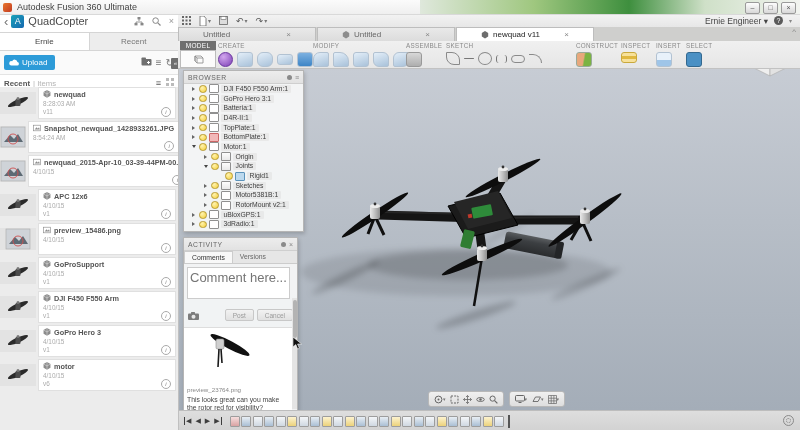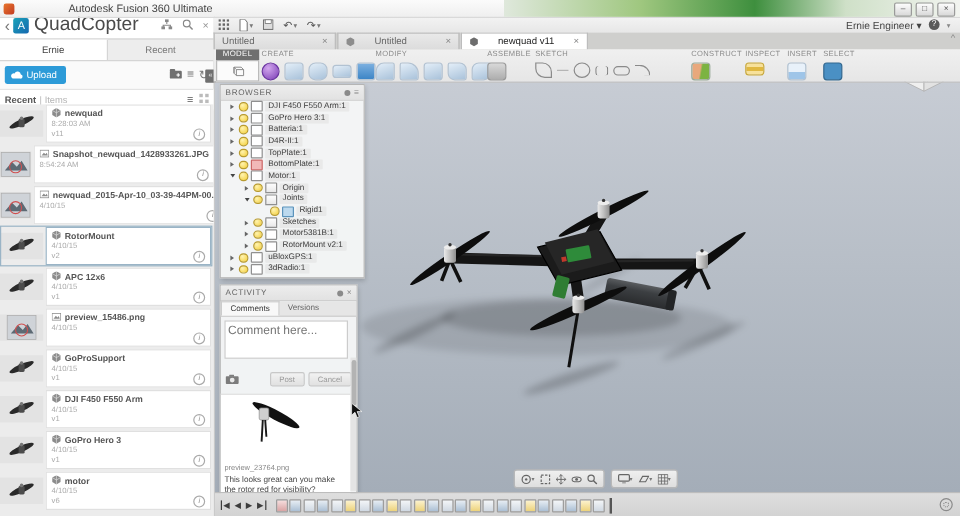--- a/index.html
+++ b/index.html
@@ -1,35 +1,35 @@
 <!DOCTYPE html>
 <html><head>
 <meta charset="utf-8">
 <style>
   html,body{margin:0;padding:0;}
   body{width:800px;height:430px;font-family:"Liberation Sans",sans-serif;overflow:hidden;background:#e8e8e8;position:relative;-webkit-font-smoothing:antialiased;}
   #app{position:absolute;inset:0;}
   .abs{position:absolute;}
   
-  #titlebar{left:0;top:0;width:800px;height:14px;background:linear-gradient(#fbfbfb,#efefef);border-bottom:1px solid #d9d9d9;display:flex;align-items:center;z-index:30;gap:40px;}
+  #titlebar{left:0;top:0;width:800px;height:14px;background:linear-gradient(#fbfbfb,#efefef);border-bottom:1px solid #d9d9d9;display:flex;align-items:center;z-index:30;}
   #titlebar .appicon{width:9px;height:9px;margin:0 5px 0 3px;background:linear-gradient(135deg,#e8762d,#c23b22);border-radius:2px;}
   #titlebar .apptitle{font-size:9px;color:#444;}
   #greenstrip{left:420px;top:0;width:380px;height:14px;background:linear-gradient(90deg,#dfe8dc,#9fc77f 30%,#3e8f3e 55%,#cfe0c8 75%,#f2f4f0);z-index:31;}
   #winctrls{right:4px;top:2px;display:flex;gap:3px;z-index:40;}
   #winctrls span{width:13px;height:10px;background:linear-gradient(#fdfdfd,#d8d8d8);border:1px solid #9a9a9a;border-radius:2px;font-size:7px;line-height:9px;text-align:center;color:#555;}
   
   #appbar{left:178px;top:14px;width:622px;height:13px;background:linear-gradient(#f3f3f3,#e7e7e7);display:flex;align-items:center;z-index:29;}
   #appbar .tbi{font-size:9px;color:#555;margin:0 4px;display:flex;align-items:center;gap:1px;}
   #appbar .caret{font-size:6px;color:#777;}
   #userarea{right:8px;top:14px;height:13px;display:flex;align-items:center;gap:6px;z-index:32;}
   #userarea .uname{font-size:8.5px;color:#444;}
   #userarea .qbadge{width:9px;height:9px;border-radius:50%;background:#5a5a5a;color:#fff;font-size:7px;line-height:9px;text-align:center;}
   
   #tabbar{left:178px;top:27px;width:622px;height:14px;background:#cfcfcd;display:flex;align-items:flex-end;z-index:28;}
-  .dtab{height:13px;display:flex;align-items:center;gap:16px;padding:0 6px;font-size:8px;color:#666;background:linear-gradient(#e9e9e9,#dcdcdc);border:1px solid #bdbdbd;border-bottom:none;margin-right:1px;min-width:88px;}
+  .dtab{height:13px;display:flex;align-items:center;gap:4px;padding:0 24px;font-size:8px;color:#666;background:linear-gradient(#e9e9e9,#dcdcdc);border:1px solid #bdbdbd;border-bottom:none;margin-right:1px;min-width:88px;}
   .dtab .tclose{color:#888;font-size:8px;margin-left:auto;}
   .dtab.active{background:#fff;color:#222;}
   .dtab .cubeicon{width:8px;height:8px;}
   
   #ribbon{left:178px;top:41px;width:622px;height:27px;background:linear-gradient(#f0f0f0,#e6e6e6);border-bottom:1px solid #c2c2c2;z-index:27;}
   #modelbox{position:absolute;left:2px;top:0;width:36px;height:26px;}
   #modelbox .mlabel{background:#6f6f6f;color:#fff;font-size:6.5px;text-align:center;height:9px;line-height:9px;letter-spacing:.3px;}
   #modelbox .micon{height:16px;background:#fbfbfb;border:1px solid #bbb;display:flex;align-items:center;justify-content:center;}
   .rgroup{position:absolute;top:1px;}
   .rgroup .glabel{font-size:6.3px;color:#8a8a8a;letter-spacing:.3px;height:8px;}
@@ -63,36 +63,36 @@
   .trow.t-folder .nicon{border-radius:1px 1px 0 0;background:linear-gradient(#fdfdfd,#e9e9e9);}
   .trow.ic-red .nicon{background:#f2b8b8;border-color:#c66;}
   .trow.ic-blue .nicon{background:#bcd9ee;border-color:#5b93bb;}
   .trow .nlabel{background:rgba(230,230,230,.85);padding:0 3px;border-radius:1px;line-height:8px;}
   .trow.d1{padding-left:6px;}.trow.d2{padding-left:18px;}.trow.d3{padding-left:32px;}
   
   #activity{left:183px;top:237px;width:113px;height:172px;z-index:21;}
   #activity .atabs{display:flex;border-bottom:1px solid #ccc;background:#e6e6e6;}
   #activity .atab{font-size:6.8px;color:#666;padding:2px 7px;}
   #activity .atab.active{background:#f8f8f8;border:1px solid #ccc;border-bottom:none;color:#333;}
-  #activity textarea{width:97px;height:26px;margin:3px;border:1px solid #ccc;background:#fff;font-size:10px;font-family:"Liberation Sans",sans-serif;resize:none;color:#444;}
+  #activity textarea{width:97px;height:26px;margin:3px;border:1px solid #ccc;background:#fff;font-size:13px;font-family:"Liberation Sans",sans-serif;resize:none;color:#444;}
   #activity .btnrow{display:flex;align-items:center;padding:0 4px 3px;gap:3px;}
   #activity .cambtn{margin-right:auto;}
   #activity .gbtn{font-size:6.5px;color:#9a9a9a;background:linear-gradient(#f2f2f2,#e1e1e1);border:1px solid #c8c8c8;border-radius:2px;padding:1.5px 7px;}
   #activity .acontent{background:#fff;border-top:1px solid #ddd;height:96px;margin-right:5px;padding:2px 3px;overflow:hidden;}
   #activity .attimg{height:52px;display:flex;align-items:center;justify-content:center;}
   #activity .attname{font-size:6.2px;color:#888;margin:4px 0 3px;}
   #activity .ctext{font-size:6.8px;color:#444;line-height:1.25;}
   #activity .ascroll{position:absolute;right:0;top:60px;width:5px;height:111px;background:#e4e4e4;}
   #activity .ascroll .thumb{position:absolute;top:2px;left:.5px;width:4px;height:38px;background:#b3b3b3;border-radius:2px;}
   
   #datapanel{left:0;top:10px;width:178px;height:420px;background:#fafafa;border-right:1px solid #c0c0c0;z-index:25;}
   #dphead{height:22px;display:flex;align-items:center;padding:0 4px;background:#fff;}
   #dphead .back{font-size:13px;color:#777;margin-right:3px;}
   #dphead .logo{width:13px;height:13px;border-radius:2px;background:linear-gradient(135deg,#19a2b8,#1668b0);color:#fff;font-size:9px;line-height:13px;text-align:center;margin-right:4px;}
-  #dphead .ptitle2{font-size:16px;color:#4a4a4a;flex:1;}
+  #dphead .ptitle2{font-size:11px;color:#4a4a4a;flex:1;}
   #dphead .hico{margin:0 4px;color:#888;}
   #dphead .pclose{font-size:9px;color:#999;margin-left:4px;}
   #dptabs{display:flex;border:1px solid #d5d5d5;border-left:none;border-right:none;background:#ededed;}
   #dptabs .ptab{flex:1;text-align:center;font-size:8px;color:#777;padding:4px 0;}
   #dptabs .ptab.active{background:#fff;color:#444;border-right:1px solid #d5d5d5;}
   #uprow{display:flex;align-items:center;padding:4px 4px;gap:4px;}
   #uploadbtn{background:#2d9bd8;color:#fff;font-size:8px;border-radius:2px;padding:3px 8px 3px 5px;display:flex;align-items:center;gap:3px;}
   #uprow .spacer{flex:1;}
   #uprow .uico{color:#777;font-size:10px;}
   #recentrow{display:flex;align-items:center;background:#fff;border:1px solid #e4e4e4;border-left:none;border-right:none;padding:3px 4px;}
@@ -664,45 +664,20 @@
               <span class="iname">newquad_2015-Apr-10_03-39-44PM-00...</span>
             </div>
             <div class="l2">4/10/15</div>
             <div class="l3">
               <span></span>
               <span class="info">i</span>
             </div>
           </div>
         </div>
 
-        <div class="frow kind-model selected">
-          <div class="thumb">
-            <svg class="th-model" width="26" height="22" viewBox="0 0 26 22">
-              <ellipse cx="13" cy="10" rx="11" ry="2.6" transform="rotate(-24 13 10)" fill="#2a2a2a"></ellipse>
-              <rect x="10.5" y="7" width="5" height="7" rx="1.2" fill="#4c4c4c"></rect>
-              <circle cx="13" cy="6.5" r="1.5" fill="#777"></circle>
-            </svg>
-
-          </div>
-          <div class="card">
-            <div class="l1">
-              <svg class="kicon k-model" viewBox="0 0 10 10">
-                <path d="M5,0 9.3,2.5 9.3,7.2 5,9.8 0.7,7.2 0.7,2.5Z" fill="#8b8b8b"></path>
-                <path d="M5,0 5,9.8 M0.7,2.5 5,5 9.3,2.5" stroke="#eee" stroke-width=".6" fill="none"></path>
-              </svg>
-
-              <span class="iname">RotorMount</span>
-            </div>
-            <div class="l2">4/10/15</div>
-            <div class="l3">
-              <span>v2</span>
-              <span class="info">i</span>
-            </div>
-          </div>
-        </div>
 
         <div class="frow kind-model">
           <div class="thumb">
             <svg class="th-model" width="26" height="22" viewBox="0 0 26 22">
               <ellipse cx="13" cy="10" rx="11" ry="2.6" transform="rotate(-24 13 10)" fill="#2a2a2a"></ellipse>
               <rect x="10.5" y="7" width="5" height="7" rx="1.2" fill="#4c4c4c"></rect>
               <circle cx="13" cy="6.5" r="1.5" fill="#777"></circle>
             </svg>
 
           </div>

